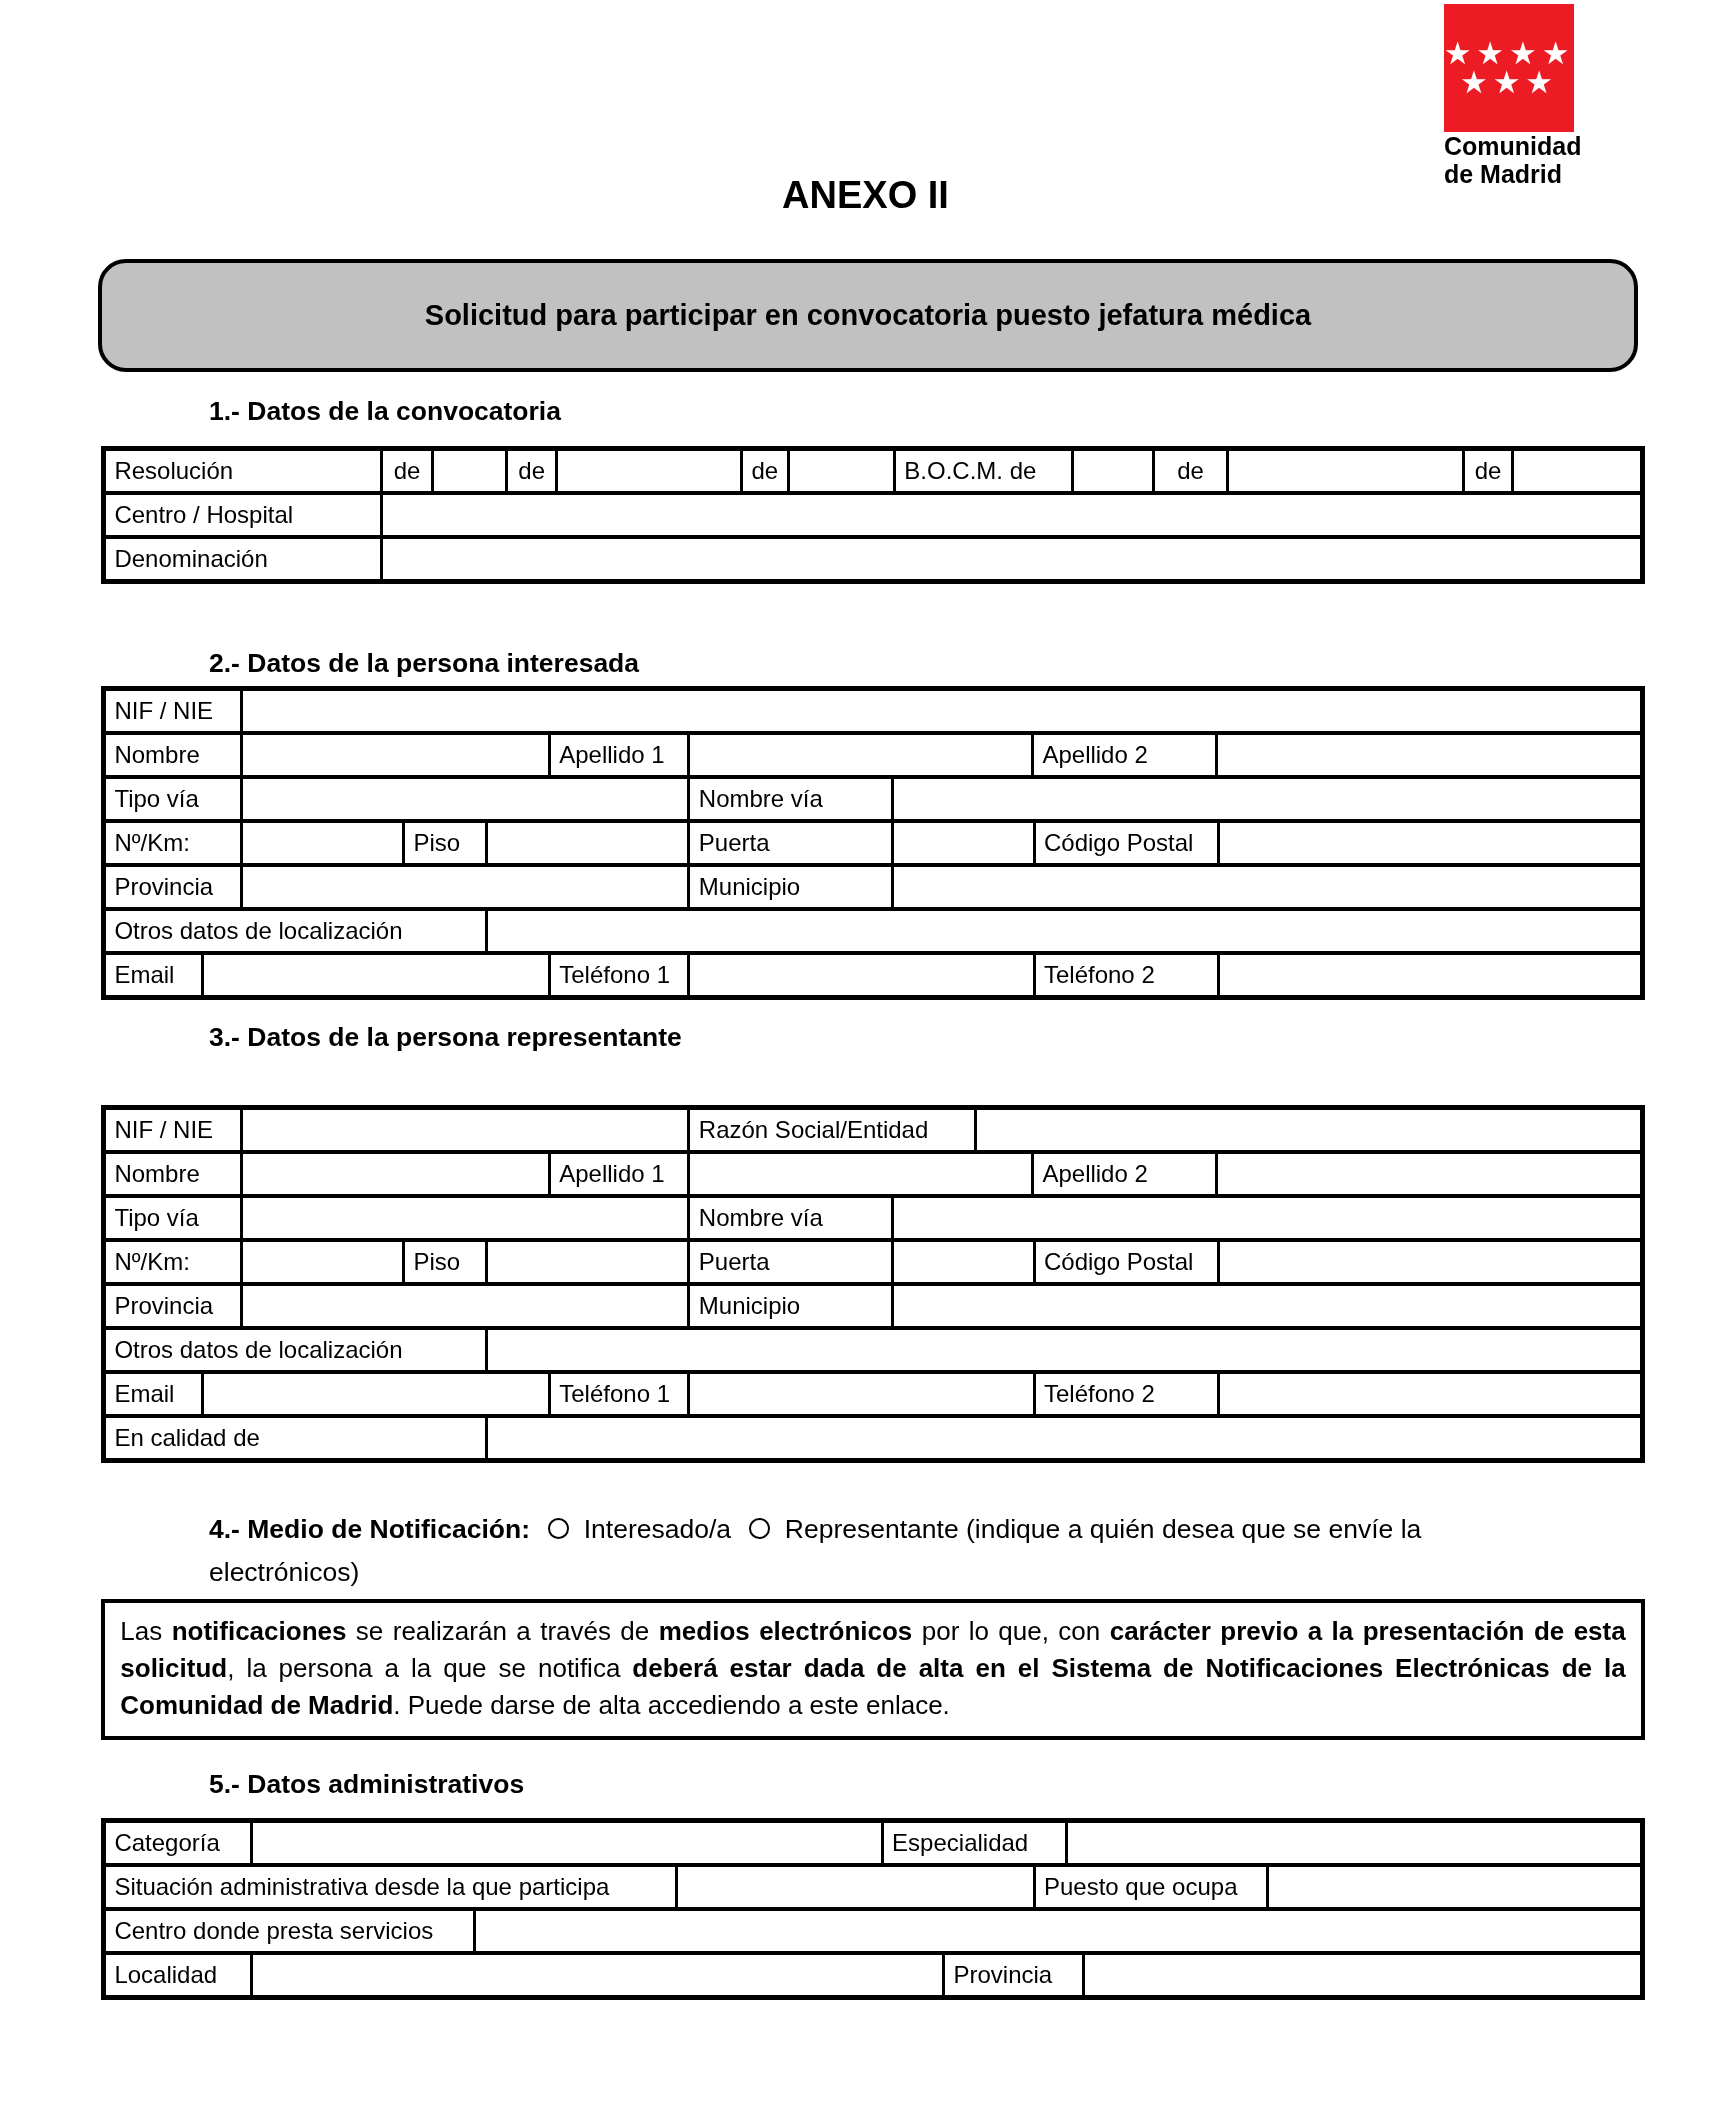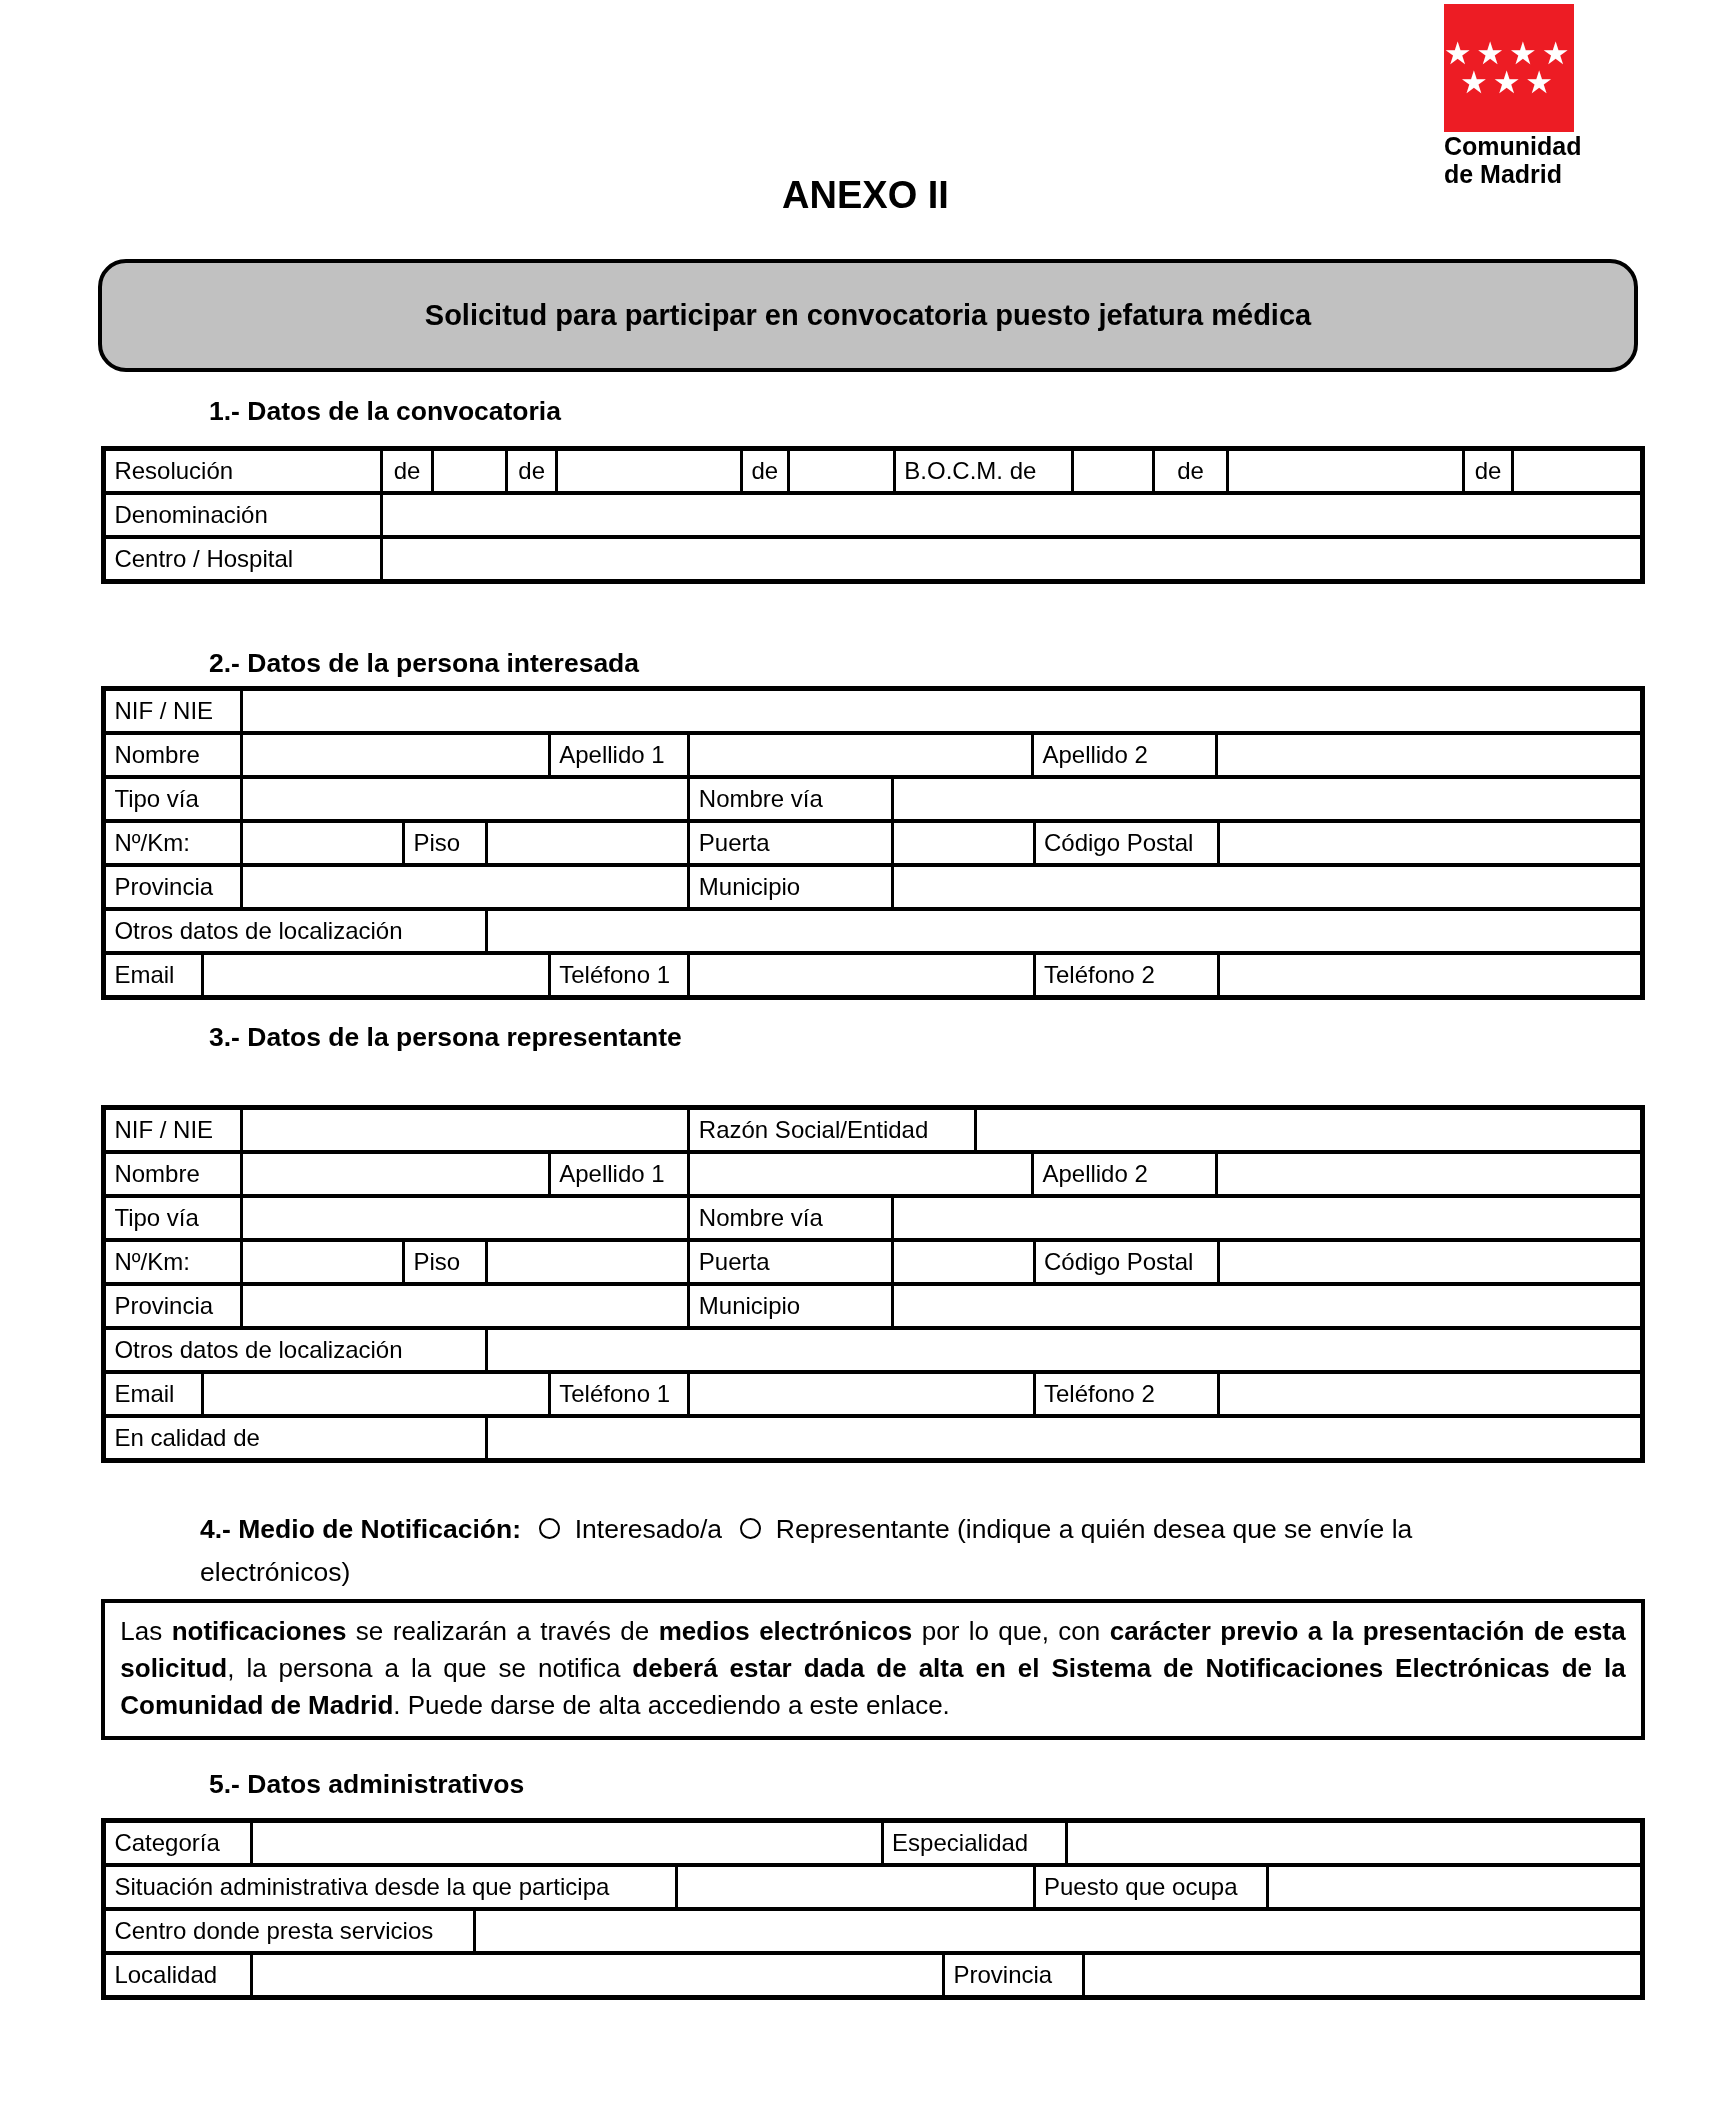--- a/index.html
+++ b/index.html
@@ -29,21 +29,21 @@
   
   .tbl { position: absolute; left: 101px; width: 1544px; border: 5.6px solid #000; background: #fff; }
   .tr { display: flex; height: 44px; border-bottom: 4.2px solid #000; }
   .tr:last-child { border-bottom: none; height: 40px; }
   .td { flex-shrink: 0; border-right: 3.5px solid #000; display: flex; align-items: center; padding-left: 8.4px; overflow: hidden; }
   .td:last-child { border-right: none; }
   .td.c { justify-content: center; padding-left: 0; }
   .td span { white-space: nowrap; font-size: 24px; }
 
   
-  .s4line { position: absolute; left: 200px; font-size: 26.5px; white-space: nowrap; }
+  .s4line { position: absolute; left: 209px; font-size: 26.5px; white-space: nowrap; }
   .s4line .bold { font-weight: bold; }
   .radio { display: inline-block; width: 21px; height: 21px; border: 2.1px solid #000; border-radius: 50%; vertical-align: -1.4px; margin: 0 7px 0 11px; background: #fff; }
 
   .note { position: absolute; left: 101px; top: 1599px; width: 1544px; border: 4.2px solid #000;
           padding: 9.8px 15.3px 12.5px 15.3px; font-size: 26px; line-height: 37px; text-align: justify; }
   .note .b { font-weight: bold; }
 </style>
 </head>
 <body>
 
@@ -92,27 +92,27 @@
           <span>de</span>
         </div>
       <div class="td" style="width:15.4%"></div>
       <div class="td c" style="width:3.2%">
           <span>de</span>
         </div>
       <div class="td" style="width:8.2%"></div>
     </div>
     <div class="tr">
       <div class="td" style="width:18.05%">
+          <span>Centro / Hospital</span>
+        </div>
+      <div class="td" style="width:81.95%"></div>
+    </div>
+    <div class="tr">
+      <div class="td" style="width:18.05%">
           <span>Denominación</span>
-        </div>
-      <div class="td" style="width:81.95%"></div>
-    </div>
-    <div class="tr">
-      <div class="td" style="width:18.05%">
-          <span>Centro / Hospital</span>
         </div>
       <div class="td" style="width:81.95%"></div>
     </div>
   </div>
 
   <div class="h" style="top:648px">2.- Datos de la persona interesada</div>
   <div class="tbl" style="top:686px">
     <div class="tr">
       <div class="td" style="width:8.93%">
           <span>NIF / NIE</span>

